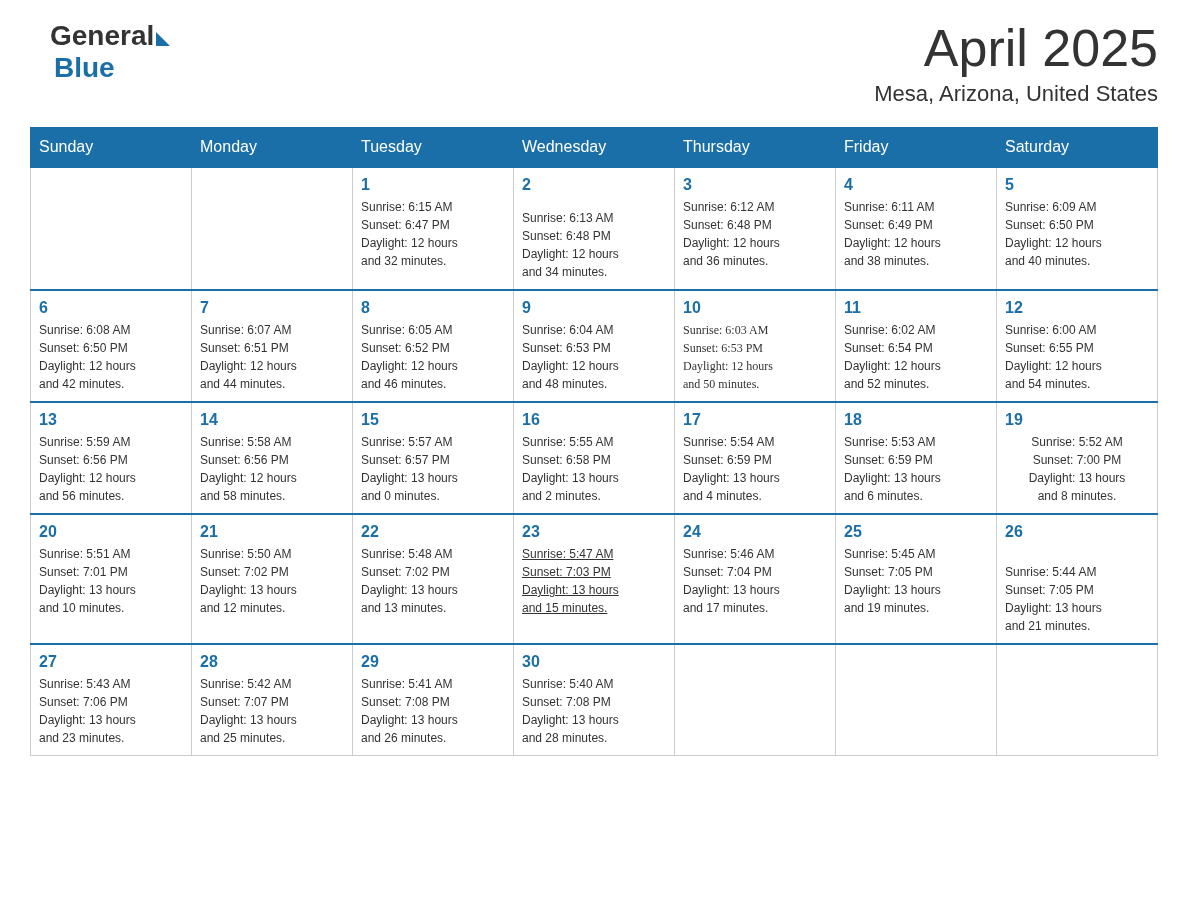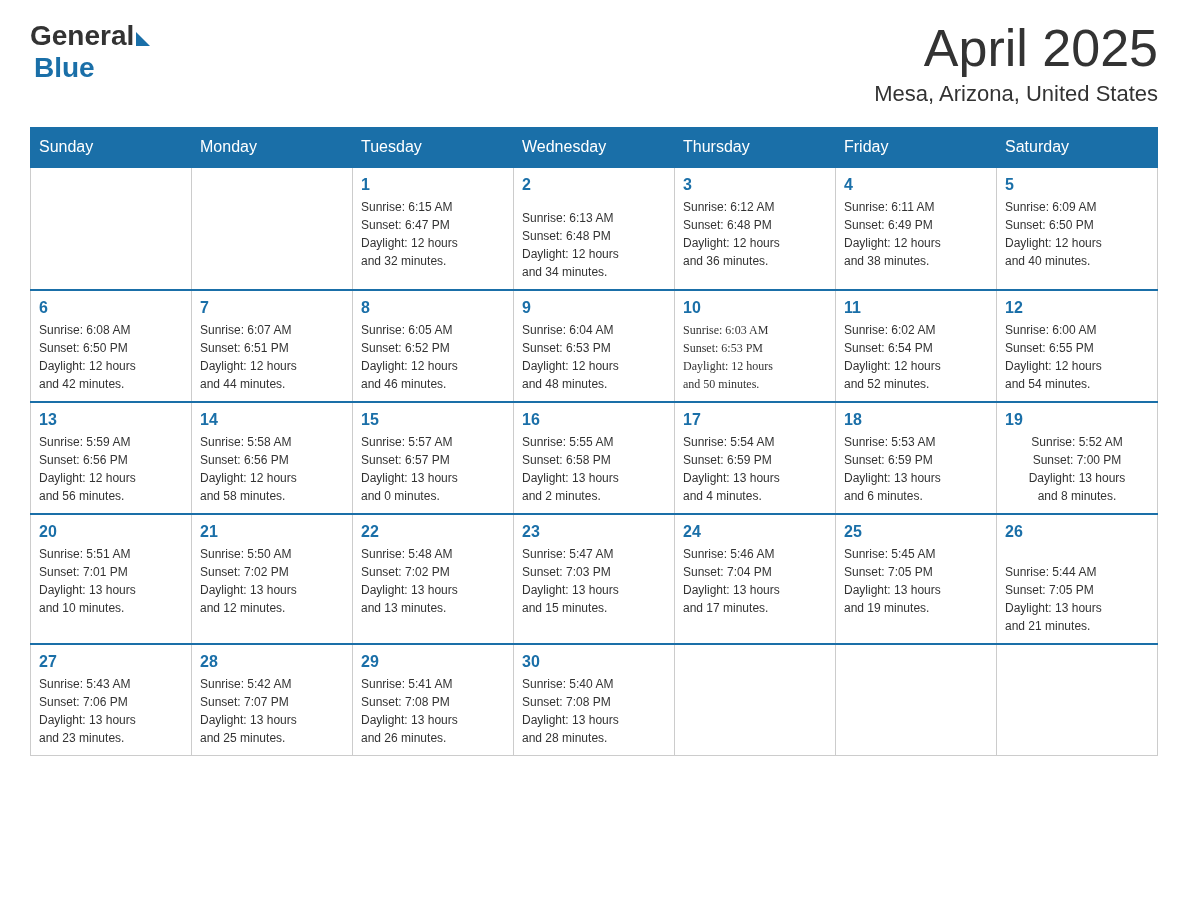--- a/index.html
+++ b/index.html
@@ -14,20 +14,21 @@
     .header {
       display: flex;
       justify-content: space-between;
       align-items: flex-start;
       margin-bottom: 20px;
     }
     .logo {
       display: flex;
       flex-direction: column;
       align-items: flex-start;
+      margin-left: 20px;
     }
     .logo-text {
       display: flex;
       align-items: center;
     }
     .logo-general {
       font-size: 28px;
       font-weight: bold;
       color: #333;
     }
@@ -290,21 +291,21 @@
         </td>
         <td>
           <span class="day-number">22</span>
           <div class="day-info" style="white-space: pre-line;">Sunrise: 5:48 AM
 Sunset: 7:02 PM
 Daylight: 13 hours
 and 13 minutes.</div>
         </td>
         <td>
           <span class="day-number">23</span>
-          <div class="day-info" style="white-space: pre-line;">Sunrise: 5:47 AM
+          <div class="day-info" style="white-space: pre-line; text-decoration: underline;">Sunrise: 5:47 AM
 Sunset: 7:03 PM
 Daylight: 13 hours
 and 15 minutes.</div>
         </td>
         <td>
           <span class="day-number">24</span>
           <div class="day-info" style="white-space: pre-line;">Sunrise: 5:46 AM
 Sunset: 7:04 PM
 Daylight: 13 hours
 and 17 minutes.</div>

